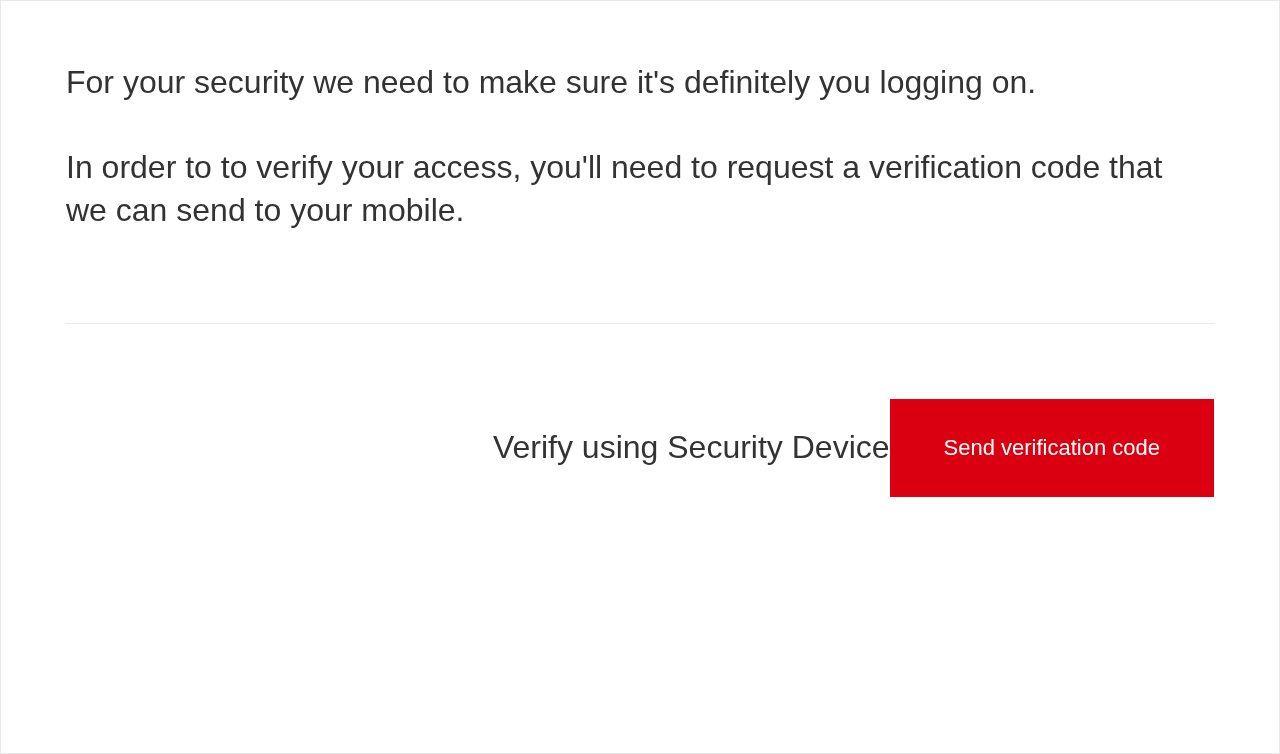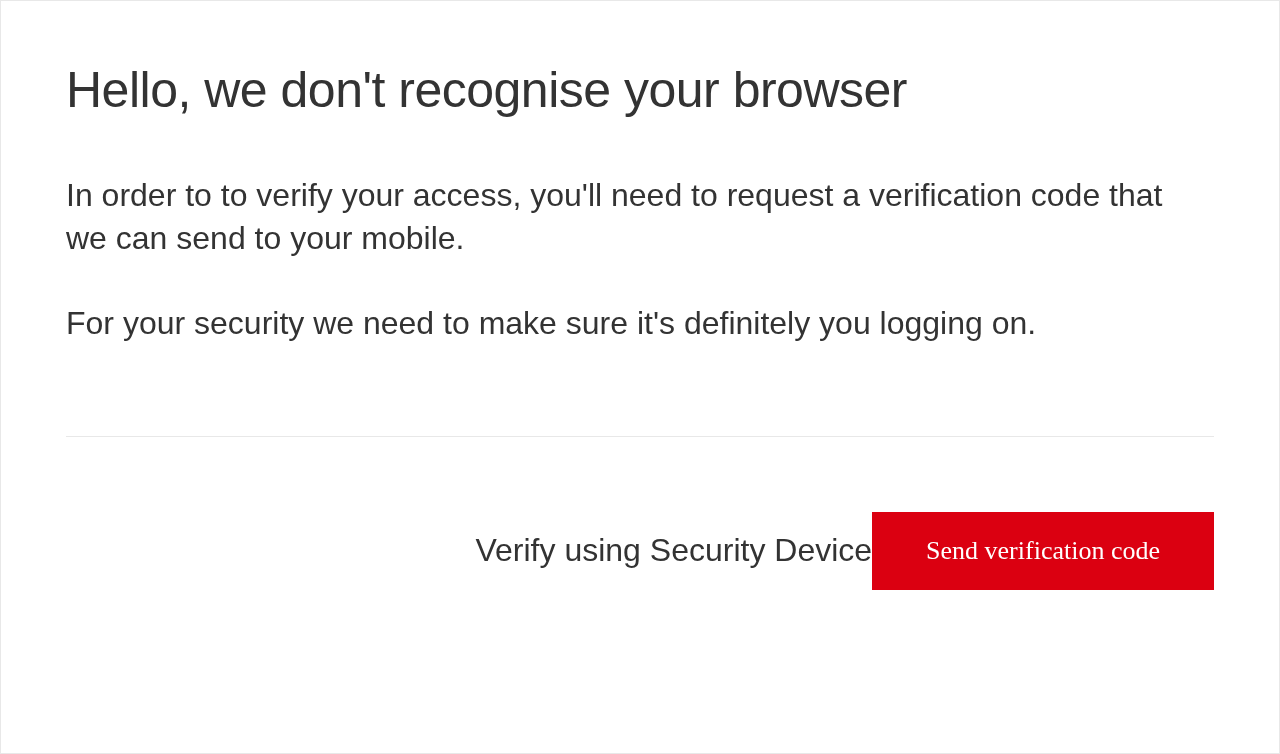--- a/index.html
+++ b/index.html
@@ -49,35 +49,33 @@
     .link-button {
       font-size: 32px;
       font-weight: 300;
       color: #333333;
       background: transparent;
       border: none;
       cursor: pointer;
       text-decoration: none;
     }
     .primary-button {
-      font-size: 26px;
+      font-size: 22px;
       font-weight: 300;
       color: #ffffff;
       background: #db0011;
       border: none;
-      padding: 24px 54px;
+      padding: 36px 54px;
       cursor: pointer;
-      font-family: Liberation Serif, serif;
     }
   </style>
 </head>
 <body>
 
 <div class="container">
-  <h1 class="heading">Hello, we don't recognise your browser</h1>
+  <p class="body-text">For your security we need to make sure it's definitely you logging on.</p>
   <p class="body-text">In order to to verify your access, you'll need to request a verification code that we can send to your mobile.</p>
-  <p class="body-text">For your security we need to make sure it's definitely you logging on.</p>
   <hr class="divider">
   <div class="actions">
     <button class="link-button">Verify using Security Device</button>
     <button class="primary-button">Send verification code</button>
   </div>
 </div>
 
 </body></html>

